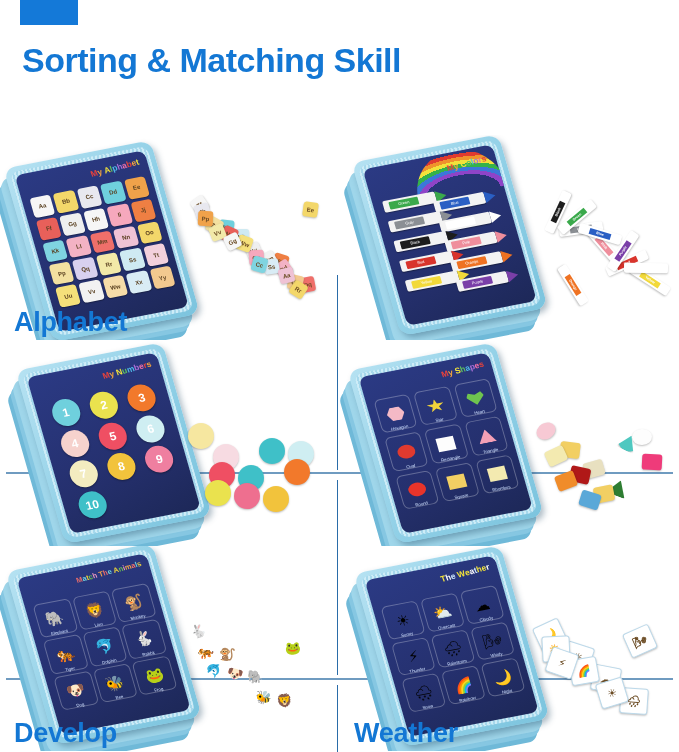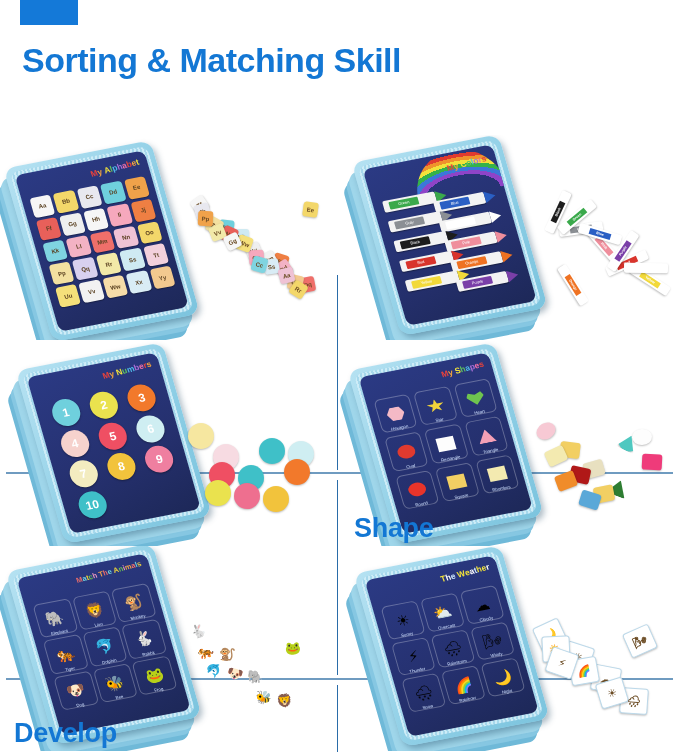--- a/index.html
+++ b/index.html
@@ -174,20 +174,21 @@
           <div class="pc" style="background: rgb(243, 215, 106); width: 15px; height: 15px; left: 111px; top: 5px; transform: rotate(8deg);">Ee</div>
           <div class="pc" style="background: rgb(242, 233, 168); width: 15px; height: 15px; left: 18px; top: 28px; transform: rotate(-21deg);">Vv</div>
           <div class="pc" style="background: rgb(245, 224, 122); width: 15px; height: 15px; left: 45px; top: 39px; transform: rotate(20deg);">Ww</div>
           <div class="pc" style="background: rgb(217, 236, 245); width: 15px; height: 15px; left: 72px; top: 62px; transform: rotate(-9deg);">Ss</div>
           <div class="pc" style="background: rgb(243, 215, 106); width: 15px; height: 15px; left: 99px; top: 85px; transform: rotate(32deg);">Rr</div>
           <div class="pc" style="background: rgb(240, 162, 74); width: 15px; height: 15px; left: 6px; top: 14px; transform: rotate(3deg);">Pp</div>
           <div class="pc" style="background: rgb(246, 246, 246); width: 15px; height: 15px; left: 33px; top: 37px; transform: rotate(-26deg);">Gg</div>
           <div class="pc" style="background: rgb(127, 212, 224); width: 15px; height: 15px; left: 60px; top: 60px; transform: rotate(15deg);">Cc</div>
           <div class="pc" style="background: rgb(239, 194, 213); width: 15px; height: 15px; left: 87px; top: 71px; transform: rotate(-14deg);">Aa</div>
         </div>
+      <div class="cap">Alphabet</div>
     </div>
 
     <div class="cell c1">
       <div class="bookwrap" style="left:34px;top:8px;">
         <div class="book">
           <div class="pages"></div>
           <div class="cover">
             <div class="zip"></div>
             <div class="inner">
               <div class="rainbow"></div>
@@ -367,21 +368,20 @@
           <div class="pc" style="background: rgb(46, 125, 50); width: 20px; height: 16px; left: 72px; top: 57px; transform: rotate(21deg); clip-path: polygon(50% 0px, 100% 100%, 0px 100%);"></div>
           <div class="pc" style="background: rgb(253, 253, 253); width: 20px; height: 16px; left: 96px; top: 6px; transform: rotate(-2deg); border-radius: 50%;"></div>
           <div class="pc" style="background: rgb(243, 234, 176); width: 20px; height: 16px; left: 10px; top: 25px; transform: rotate(-25deg);"></div>
           <div class="pc" style="background: rgb(176, 24, 24); width: 20px; height: 16px; left: 34px; top: 44px; transform: rotate(12deg);"></div>
           <div class="pc" style="background: rgb(242, 207, 99); width: 20px; height: 16px; left: 58px; top: 63px; transform: rotate(-11deg);"></div>
           <div class="pc" style="background: rgb(79, 200, 192); width: 20px; height: 16px; left: 82px; top: 12px; transform: rotate(26deg); border-radius: 50%; clip-path: polygon(50% 0px, 100% 100%, 0px 100%);"></div>
           <div class="pc" style="background: rgb(239, 59, 122); width: 20px; height: 16px; left: 106px; top: 31px; transform: rotate(3deg);"></div>
           <div class="pc" style="background: rgb(240, 140, 42); width: 20px; height: 16px; left: 20px; top: 50px; transform: rotate(-20deg);"></div>
           <div class="pc" style="background: rgb(90, 168, 216); width: 20px; height: 16px; left: 44px; top: 69px; transform: rotate(17deg);"></div>
         </div>
-      <div class="cap">Shape</div>
     </div>
 
     <div class="cell c4">
       <div class="bookwrap" style="left:28px;top:6px;">
         <div class="book">
           <div class="pages"></div>
           <div class="cover">
             <div class="zip"></div>
             <div class="inner">
               <div class="brand" id="brand4" style="font-size:7.5px;"><span style="color: rgb(239, 111, 106);">M</span><span style="color: rgb(111, 208, 221);">a</span><span style="color: rgb(242, 212, 58);">t</span><span style="color: rgb(111, 196, 79);">c</span><span style="color: rgb(239, 154, 192);">h</span><span class="w">&nbsp;</span><span style="color: rgb(240, 162, 74);">T</span><span style="color: rgb(239, 111, 106);">h</span><span style="color: rgb(111, 208, 221);">e</span><span class="w">&nbsp;</span><span style="color: rgb(242, 212, 58);">A</span><span style="color: rgb(111, 196, 79);">n</span><span style="color: rgb(239, 154, 192);">i</span><span style="color: rgb(240, 162, 74);">m</span><span style="color: rgb(239, 111, 106);">a</span><span style="color: rgb(111, 208, 221);">l</span><span style="color: rgb(242, 212, 58);">s</span></div>
@@ -495,16 +495,17 @@
           <div class="pc card" style="width: 26px; height: 24px; left: 0px; top: 0px; transform: rotate(-25deg);">🌙</div>
           <div class="pc card" style="width: 26px; height: 24px; left: 28px; top: 22px; transform: rotate(18deg);">☀</div>
           <div class="pc card" style="width: 26px; height: 24px; left: 56px; top: 44px; transform: rotate(11deg);">☁</div>
           <div class="pc card" style="width: 26px; height: 24px; left: 84px; top: 66px; transform: rotate(4deg);">🌧</div>
           <div class="pc card" style="width: 26px; height: 24px; left: 6px; top: 14px; transform: rotate(-3deg);">⛅</div>
           <div class="pc card" style="width: 26px; height: 24px; left: 34px; top: 36px; transform: rotate(-10deg);">🌈</div>
           <div class="pc card" style="width: 26px; height: 24px; left: 62px; top: 58px; transform: rotate(-17deg);">☀</div>
           <div class="pc card" style="width: 26px; height: 24px; left: 90px; top: 6px; transform: rotate(-24deg);">🌬</div>
           <div class="pc card" style="width: 26px; height: 24px; left: 12px; top: 28px; transform: rotate(19deg);">⚡</div>
         </div>
+      <div class="cap">Weather</div>
     </div>
 
   </div>
 </div>
 
 </body></html>

